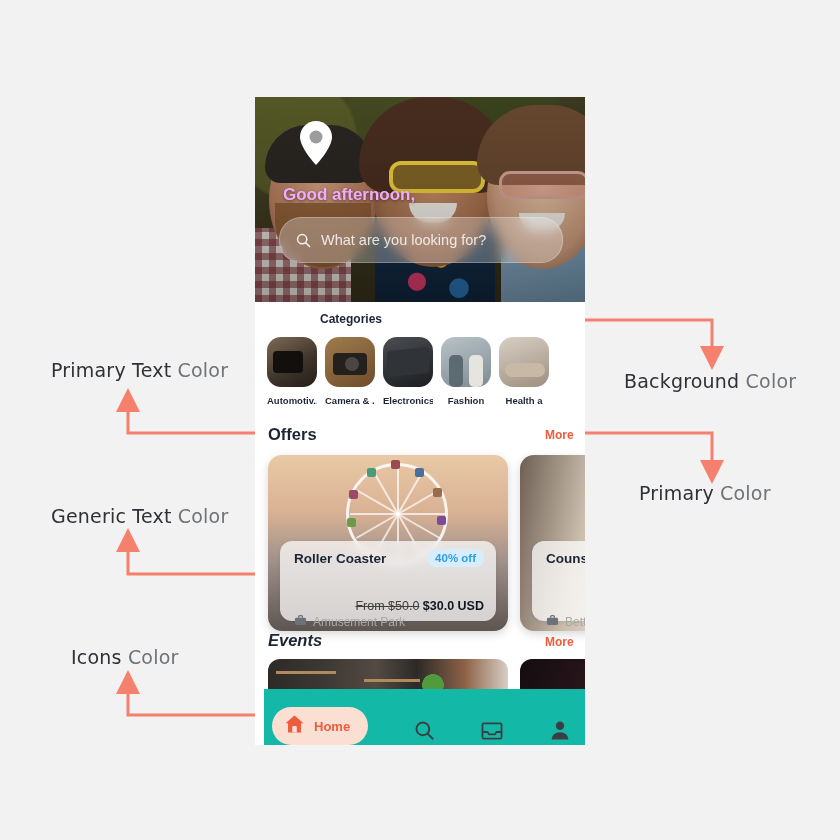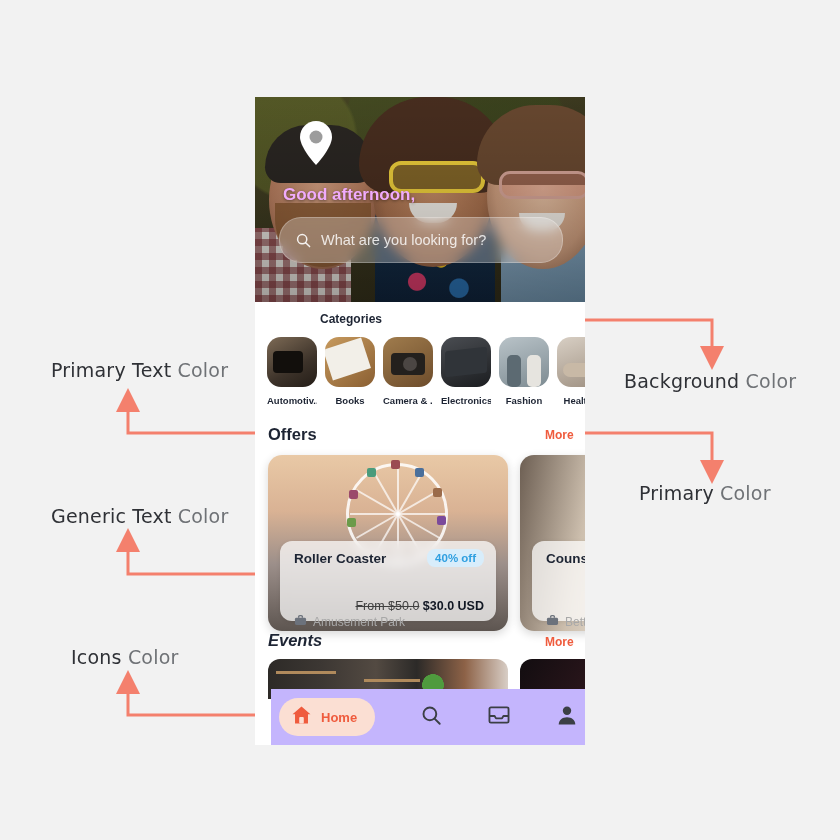--- a/index.html
+++ b/index.html
@@ -154,22 +154,22 @@
   .event-row{position:absolute;left:13px;top:562px;display:flex;gap:12px;}
   .event-card{width:240px;height:40px;border-radius:12px 12px 0 0;overflow:hidden;position:relative;}
   .ev1{background:linear-gradient(90deg,#2d2a27 0%,#3c3733 22%,#534a42 45%,#2c2a28 62%,#8d6247 82%,#d8cec6 100%);}
   .ev1 .plant{position:absolute;left:152px;top:8px;width:26px;height:30px;background:radial-gradient(circle at 50% 60%,#4f9b3e 0 48%,transparent 50%);}
   .ev1 .shelf{position:absolute;left:8px;top:12px;width:60px;height:3px;background:#b08a5c;}
   .ev1 .shelf2{position:absolute;left:96px;top:20px;width:56px;height:3px;background:#b08a5c;}
   .ev2{background:linear-gradient(120deg,#120d10 0%,#3a1b22 55%,#1a1012 100%);}
 
   
   .tabbar{
-    position:absolute;left:16px;bottom:0;width:100%;height:56px;
-    background:#c4b5fd;display:flex;align-items:center;
+    position:absolute;left:9px;bottom:0;width:100%;height:56px;
+    background:#14b8a6;display:flex;align-items:flex-end;
   }
   .tab{flex:1;display:flex;align-items:center;justify-content:center;}
   .tab-home{
     display:flex;align-items:center;gap:9px;
     background:#fbdfd3;border-radius:22px;padding:7px 18px 7px 12px;
     margin-left:8px;
   }
   .tab-home .lbl{color:#ef5b3d;font-size:13px;font-weight:bold;}
   .tabbar-rest{flex:2;display:flex;align-items:center;justify-content:space-around;}
 </style>
@@ -266,24 +266,20 @@
         </span>
         <span class="sp">What are you looking for?</span>
       </div>
     </div>
 
     <div class="sec-title cats-head">Categories</div>
     <div class="cat-row">
       <div class="cat">
         <div class="thumb t-auto"></div>
         <div class="lbl">Automotiv...</div>
-      </div>
-      <div class="cat">
-        <div class="thumb t-books"></div>
-        <div class="lbl">Books</div>
       </div>
       <div class="cat">
         <div class="thumb t-cam"></div>
         <div class="lbl">Camera &amp; ...</div>
       </div>
       <div class="cat">
         <div class="thumb t-elec"></div>
         <div class="lbl">Electronics</div>
       </div>
       <div class="cat">

